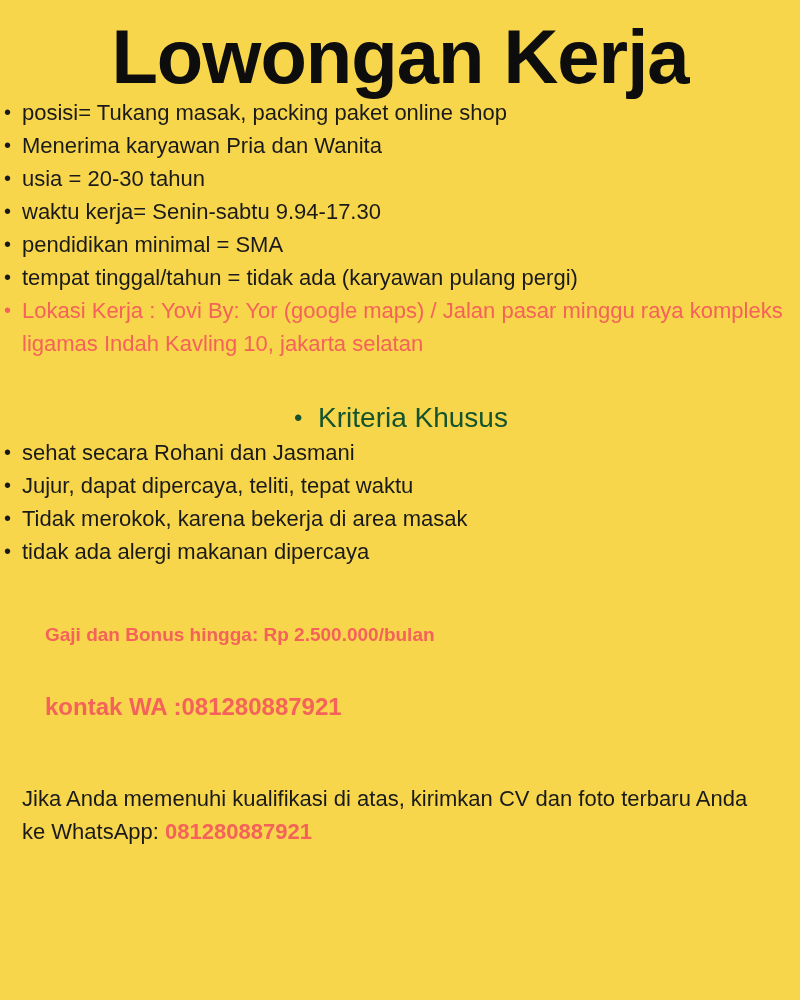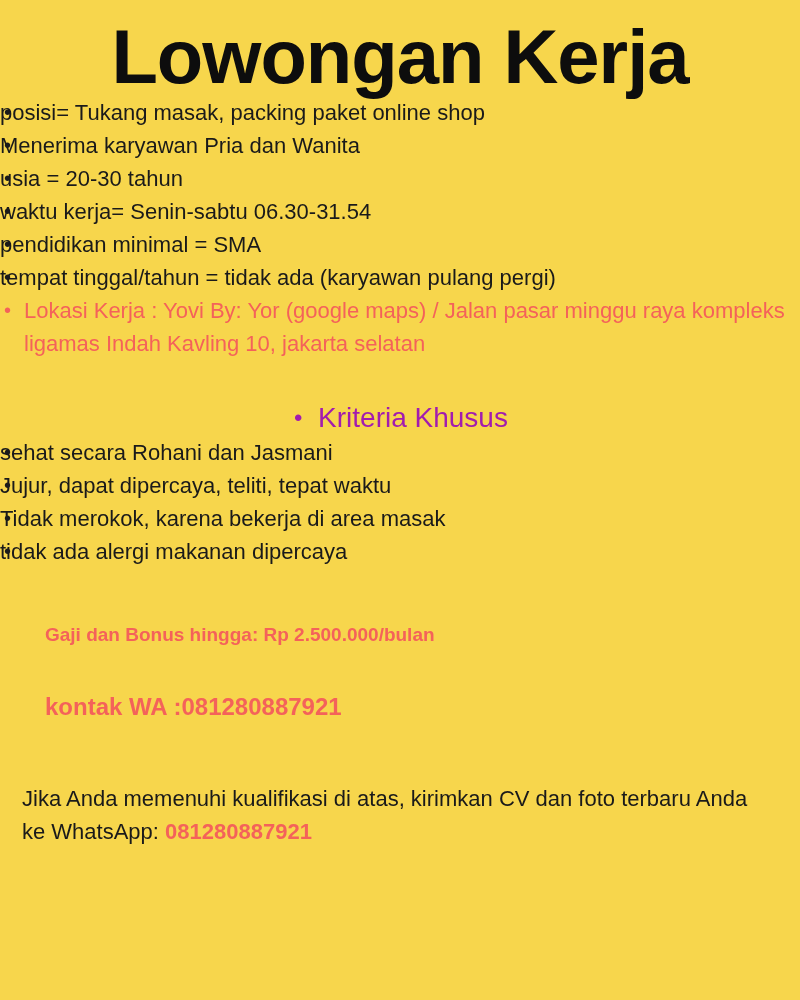--- a/index.html
+++ b/index.html
@@ -36,20 +36,21 @@
   }
 
   
   ul.blist {
     list-style: none;
     margin: 0;
     padding: 0;
   }
   ul.blist > li {
     position: relative;
+    padding-left: 22px;
     font-size: 22px;
     line-height: 33px;
     color: #1a1a1a;
     font-weight: 400;
   }
   ul.blist > li::before {
     content: "\2022";
     position: absolute;
     left: 4px;
     top: 0;
@@ -79,21 +80,21 @@
   .khusus-wrap {
     margin-top: 40px;
     text-align: center;
   }
   .khusus {
     display: inline-block;
     position: relative;
     padding-left: 26px;
     font-size: 28px;
     line-height: 36px;
-    color: #a21caf;
+    color: #14532d;
   }
   .khusus::before {
     content: "\2022";
     position: absolute;
     left: 2px;
     top: 0;
     font-size: 24px;
     line-height: 36px;
   }
 
@@ -132,21 +133,21 @@
 <body style="background: rgb(247, 214, 76);">
 
 <div class="poster" style="background: rgb(247, 214, 76);">
 
   <h1 class="title" style="color: rgb(13, 13, 13);">Lowongan Kerja</h1>
 
   <ul class="blist req-block">
     <li>posisi= Tukang masak, packing paket online shop</li>
     <li>Menerima karyawan Pria dan Wanita</li>
     <li>usia = 20-30 tahun</li>
-    <li>waktu kerja= Senin-sabtu 06.30-31.54</li>
+    <li>waktu kerja= Senin-sabtu 9.94-17.30</li>
     <li>pendidikan minimal = SMA</li>
     <li>tempat tinggal/tahun = tidak ada (karyawan pulang pergi)</li>
     <li class="accent" style="color: rgb(244, 98, 90);">Lokasi Kerja : Yovi By: Yor (google maps) / Jalan pasar minggu raya kompleks ligamas Indah Kavling 10, jakarta selatan</li>
   </ul>
 
   <div class="khusus-wrap">
     <span class="khusus">Kriteria Khusus</span>
   </div>
 
   <ul class="blist crit-block">

